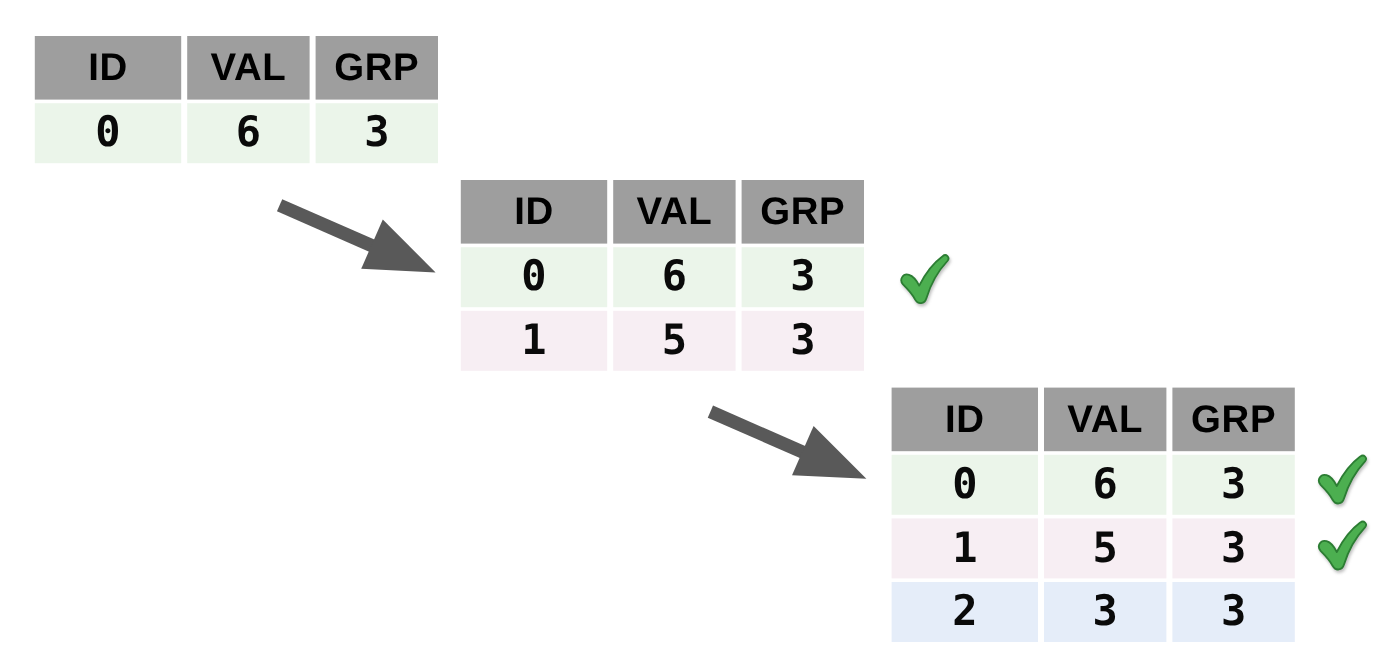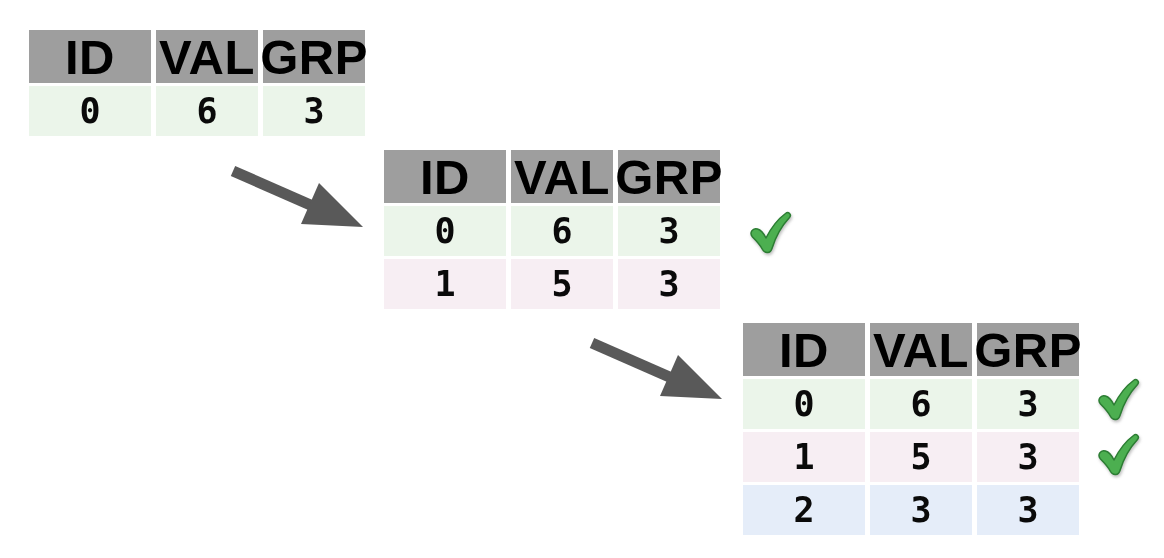--- a/index.html
+++ b/index.html
@@ -24,21 +24,21 @@
   .cell {
     display: flex;
     align-items: center;
     justify-content: center;
     user-select: none;
   }
   .th {
     background: #9e9e9e;
     color: #000000;
     font-weight: bold;
-    font-size: 49px;
+    font-size: 32px;
     letter-spacing: 0.5px;
   }
   .num {
     font-family: "DejaVu Sans Mono", monospace;
     font-weight: bold;
     font-size: 35px;
     color: #0a0a0a;
   }
   .green { background: #ebf5ea; }
   .pink  { background: #f7eef3; }

